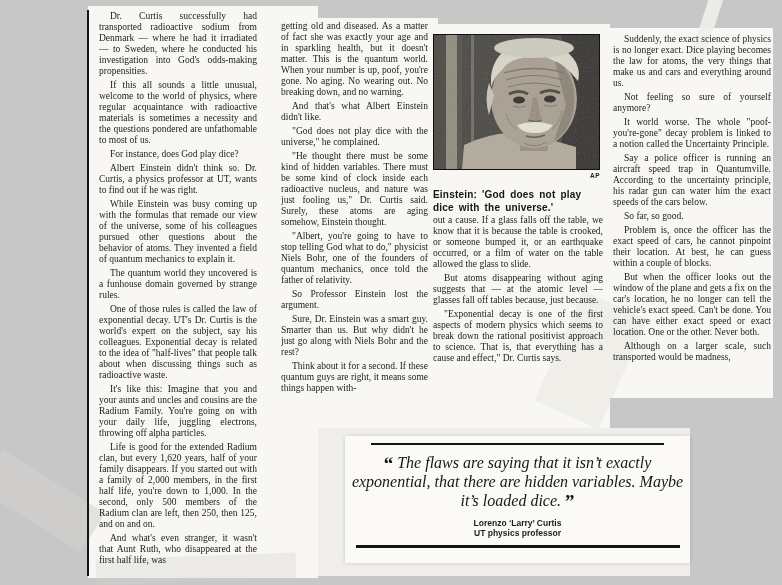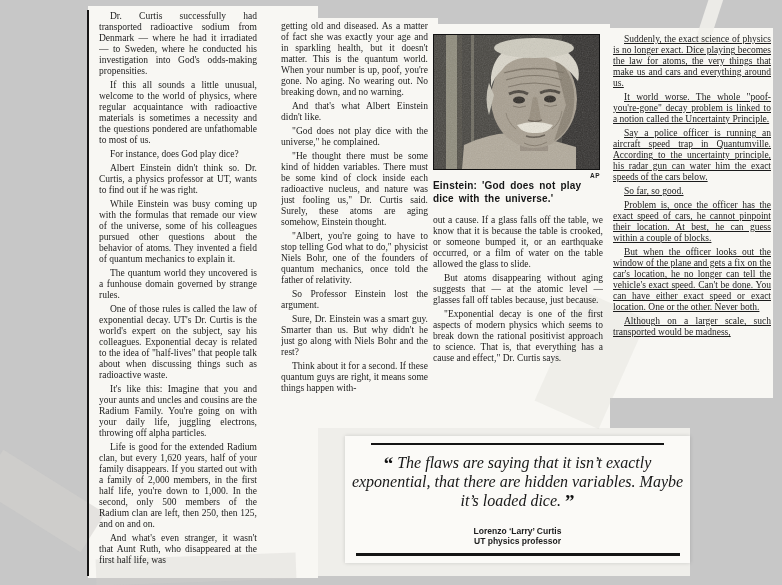--- a/index.html
+++ b/index.html
@@ -14,32 +14,32 @@
   .textcol{position:absolute;overflow:hidden;color:#1b1b1b;
            font:9.5px/11px "Liberation Serif", serif;text-align:justify;
            -webkit-hyphens:auto;hyphens:auto;}
   .textcol p{margin:0 0 3px 0;text-indent:11px;}
   .textcol p.no-indent{text-indent:0;}
   
   #photo-fig{position:absolute;left:433px;top:34px;width:168px;}
   #photo-frame{width:165px;height:134px;border:1.5px solid #111;background:#474540;overflow:hidden;}
   #photo-credit{display:block;text-align:right;font:bold 6.5px "Liberation Sans", sans-serif;
                 color:#222;margin:2px 1px 0 0;letter-spacing:.5px;}
-  #photo-caption{margin-top:0;width:168px;font:bold 10px/13px "Liberation Sans", sans-serif;
+  #photo-caption{margin-top:9px;width:168px;font:bold 10px/13px "Liberation Sans", sans-serif;
                  color:#141414;word-spacing:2px;letter-spacing:.2px;}
   
   #quote-box{position:absolute;left:345px;top:436px;width:345px;height:127px;background:#fbfaf7;
              box-shadow:0 0 4px rgba(0,0,0,.15);}
   .rule-top{width:293px;margin:7px auto 6px auto;border-top:2.5px solid #141414;}
   .rule-bottom{width:324px;margin:7px auto 0 auto;border-top:3px solid #141414;}
   #quote-text{max-width:332px;margin:8px auto;text-align:center;color:#181818;
               font:italic 16px/19px "Liberation Serif", serif;}
   .bigquote{font-style:normal;font-weight:bold;font-size:19px;line-height:0;
             position:relative;top:2px;color:#111;}
-  #quote-attrib{margin-top:16px;text-align:center;
+  #quote-attrib{margin-top:8px;text-align:center;
                 font:bold 8.5px/10px "Liberation Sans", sans-serif;color:#1c1c1c;}
 </style>
 </head>
 <body>
 
 <div id="page">
 
   <div class="paper" style="left:88px;top:6px;width:230px;height:572px;"></div>
   <div class="paper" style="left:270px;top:18px;width:168px;height:458px;"></div>
   <div class="paper" style="left:427px;top:24px;width:183px;height:428px;"></div>
@@ -120,22 +120,23 @@
     <span id="photo-credit">AP</span>
     <div id="photo-caption">Einstein: 'God does not play dice with the universe.'</div>
   </div>
 
   <div class="textcol" style="left:433px;top:215px;width:170px;height:232px;">
     <p class="no-indent">out a cause. If a glass falls off the table, we know that it is because the table is crooked, or someone bumped it, or an earthquake occurred, or a film of water on the table allowed the glass to slide.</p>
     <p>But atoms disappearing without aging suggests that — at the atomic level — glasses fall off tables because, just because.</p>
     <p>"Exponential decay is one of the first aspects of modern physics which seems to break down the rational positivist approach to science. That is, that everything has a cause and effect," Dr. Curtis says.</p>
   </div>
 
-  <div class="textcol" style="left:613px;top:34px;width:158px;height:360px;text-decoration:underline;">
+  <div class="textcol" style="left:613px;top:34px;width:158px;height:360px;">
     <p>Suddenly, the exact science of physics is no longer exact. Dice playing becomes the law for atoms, the very things that make us and cars and everything around us.</p>
+    <p>Not feeling so sure of yourself anymore?</p>
     <p>It world worse. The whole "poof-you're-gone" decay problem is linked to a notion called the Uncertainty Principle.</p>
     <p>Say a police officer is running an aircraft speed trap in Quantumville. According to the uncertainty principle, his radar gun can water him the exact speeds of the cars below.</p>
     <p>So far, so good.</p>
     <p>Problem is, once the officer has the exact speed of cars, he cannot pinpoint their location. At best, he can guess within a couple of blocks.</p>
     <p>But when the officer looks out the window of the plane and gets a fix on the car's location, he no longer can tell the vehicle's exact speed. Can't be done. You can have either exact speed or exact location. One or the other. Never both.</p>
     <p>Although on a larger scale, such transported would be madness,</p>
   </div>
 
   <div id="quote-box">
     <div class="rule-top"></div>

